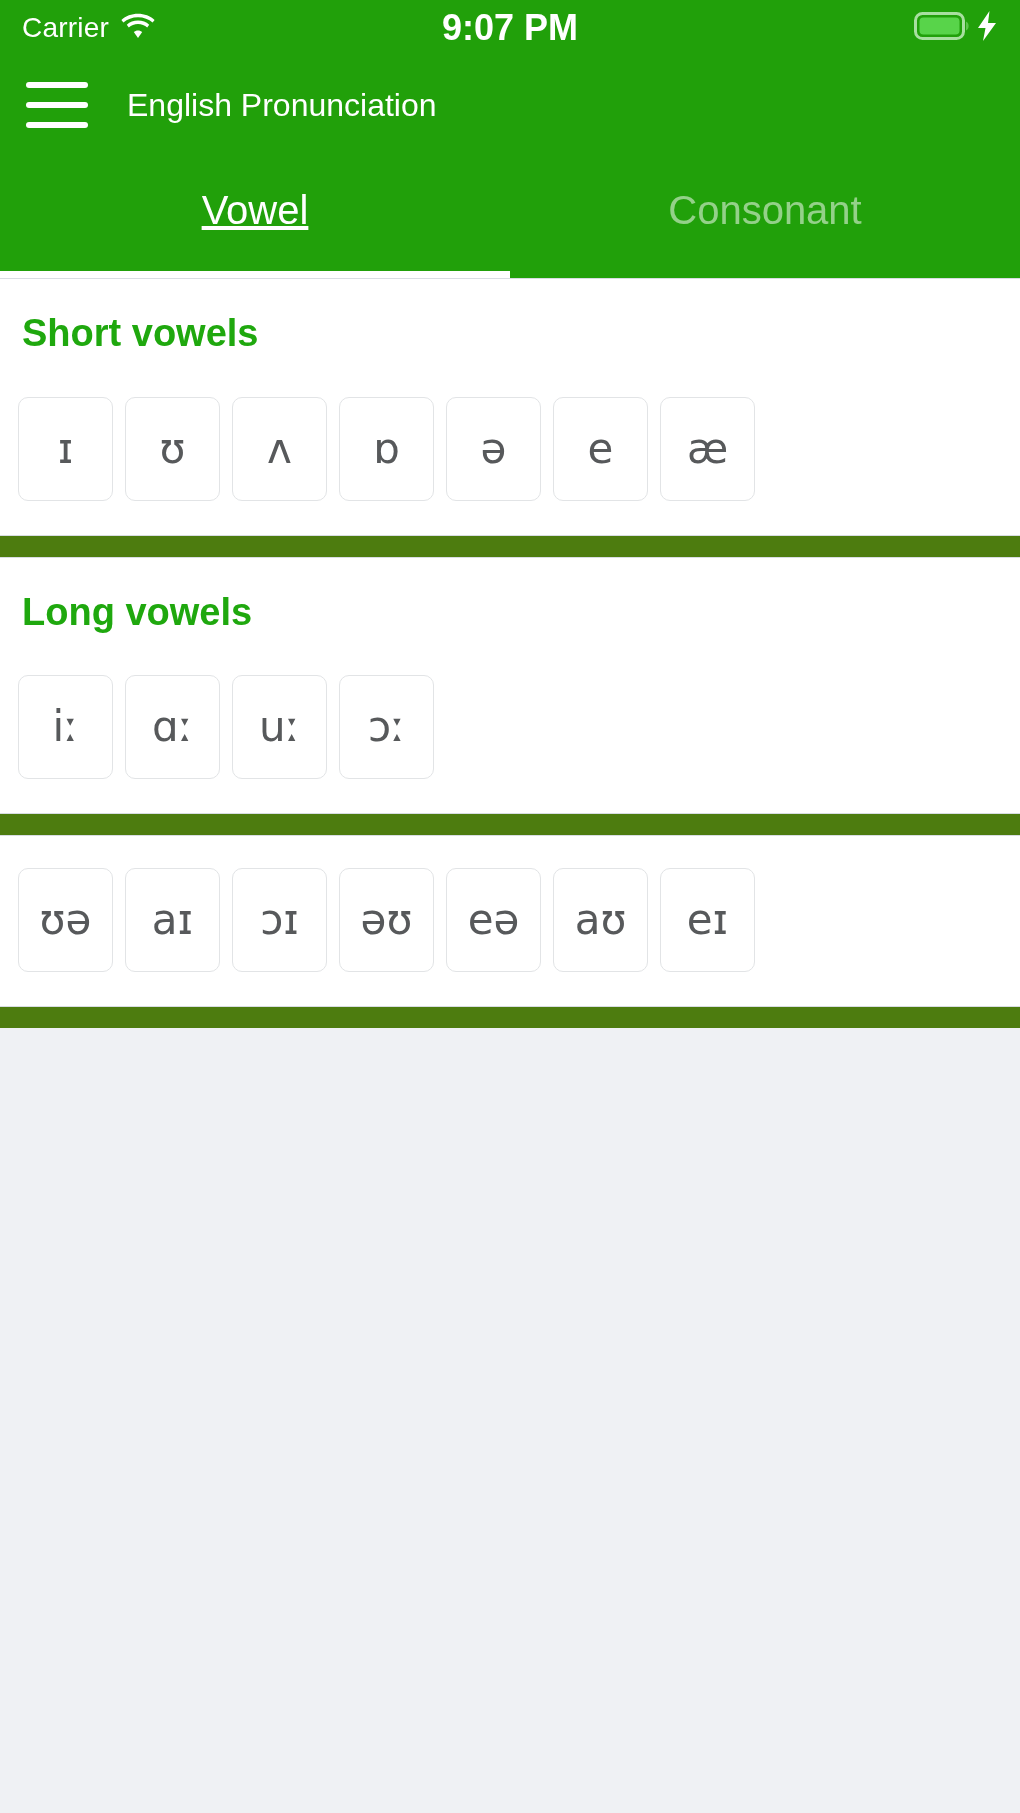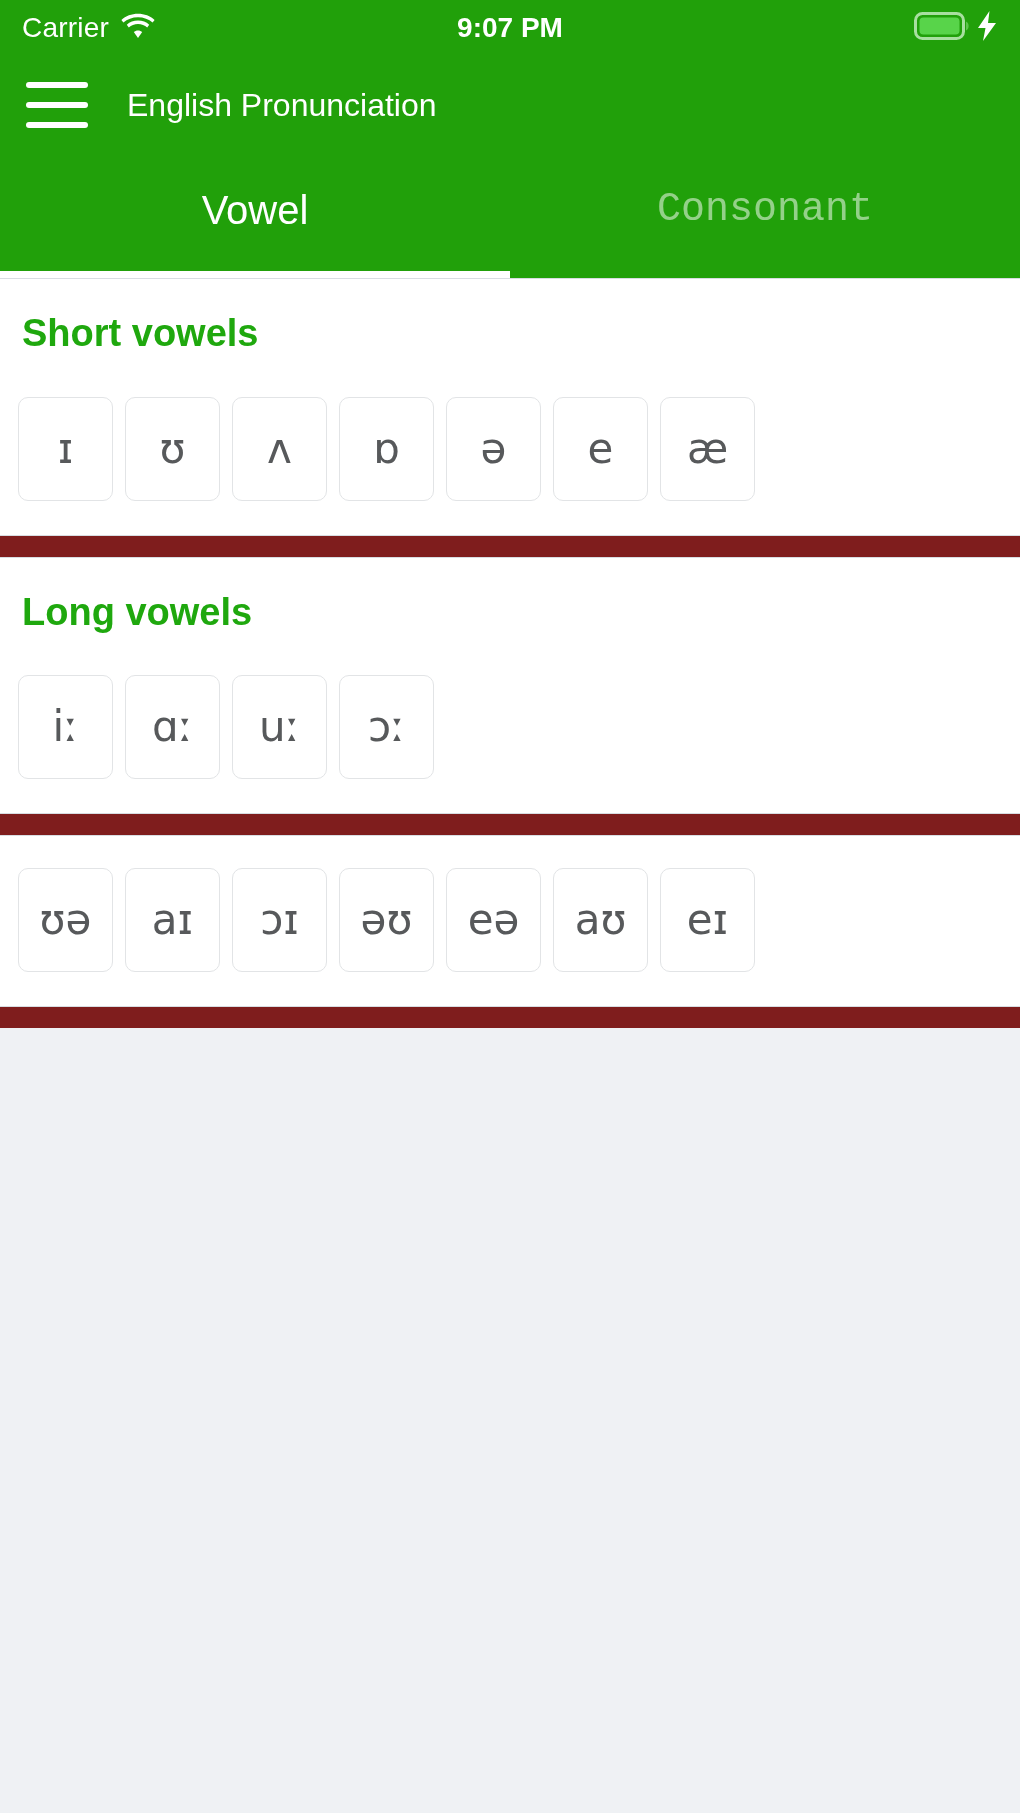--- a/index.html
+++ b/index.html
@@ -50,21 +50,21 @@
     line-height: 1;
   }
   .wifi-icon { display: block; }
   .status-center {
     position: absolute;
     left: 0; right: 0;
     text-align: center;
     pointer-events: none;
   }
   .clock-text {
-    font-size: 28px;
+    font-size: 36px;
     font-weight: bold;
     color: #ffffff;
     line-height: 1;
   }
   .status-right {
     margin-left: auto;
     display: flex;
     align-items: center;
     gap: 4px;
   }
@@ -111,35 +111,35 @@
   .tab {
     flex: 1 1 0;
     display: flex;
     align-items: center;
     justify-content: center;
     cursor: pointer;
     font-size: 40px;
     line-height: 1;
     padding-bottom: 14px;
   }
-  .tab.active { color: #ffffff; }
-  .tab.inactive { color: rgba(255,255,255,0.52); font-family: Liberation Mono, monospace; }
+  .tab.active { color: #ffffff; text-decoration: underline; }
+  .tab.inactive { color: rgba(255,255,255,0.52); }
   .tab-indicator {
     position: absolute;
     bottom: 0;
     left: 0;
     width: 50%;
     height: 7px;
     background: #ffffff;
   }
 
   
   .content {
     flex: 1 1 auto;
-    background: #7f1d1d;
+    background: #4d7c0f;
     display: flex;
     flex-direction: column;
     overflow: hidden;
   }
 
   .card {
     background: #ffffff;
     border-top: 1px solid #d8dde2;
     border-bottom: 1px solid #d8dde2;
     padding: 32px 0 34px 0;

